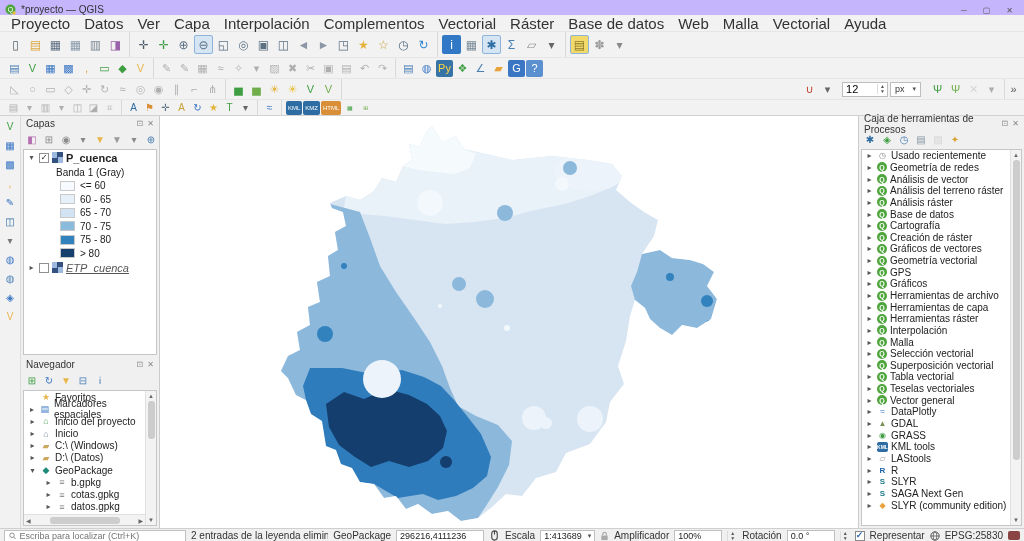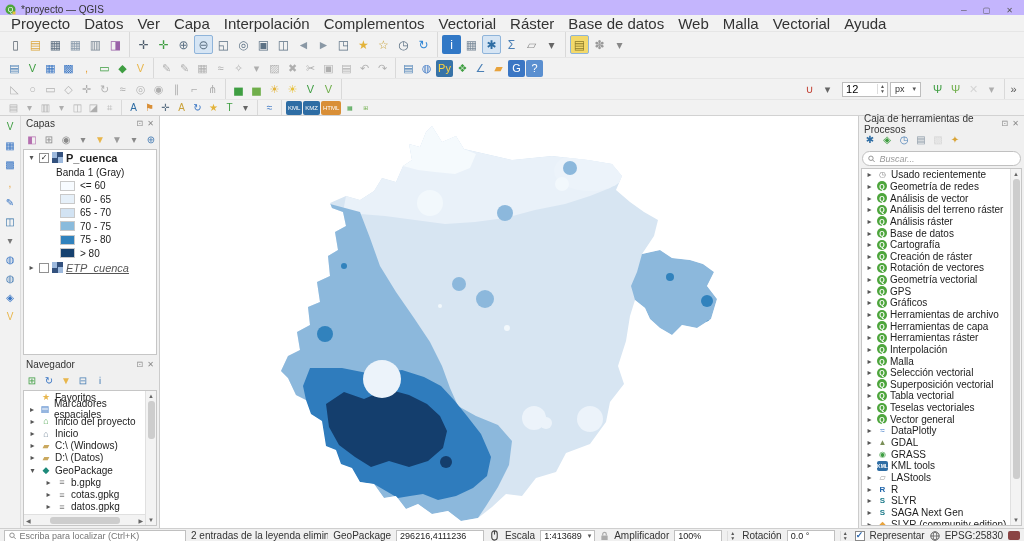--- a/index.html
+++ b/index.html
@@ -511,27 +511,20 @@
     </div>
     <div class="dock-tb">
 
     <span class="tbtn" style="color: rgb(46, 109, 164);">✱</span>
         <span class="tbtn" style="color: rgb(63, 158, 66);">◈</span>
         <span class="tbtn" style="color: rgb(74, 127, 181);">◷</span>
         <span class="tbtn" style="color: rgb(138, 152, 165);">▤</span>
         <span class="tbtn" data-dis="true" style="color: rgb(153, 153, 153);">▧</span>
         <span class="tbtn" style="color: rgb(217, 164, 55);">✦</span>
       </div>
-    <div class="searchbox">
-      <svg width="8" height="8" viewBox="0 0 10 10">
-          <circle cx="4" cy="4" r="3" fill="none" stroke="#888" stroke-width="1.2"></circle>
-          <line x1="6.3" y1="6.3" x2="9" y2="9" stroke="#888" stroke-width="1.2"></line>
-        </svg>
-      <input placeholder="Buscar..." style="">
-    </div>
     <div class="tree">
       <div style="margin-right:11px">
 
           <div class="titem">
             <span class="arrow">▸</span>
             <span class="ti" data-ic="clock">◷</span>
             <span>Usado recientemente</span>
           </div>
 
           <div class="titem">
@@ -572,21 +565,21 @@
 
           <div class="titem">
             <span class="arrow">▸</span>
             <span class="ti" data-ic="q">Q</span>
             <span>Creación de ráster</span>
           </div>
 
           <div class="titem">
             <span class="arrow">▸</span>
             <span class="ti" data-ic="q">Q</span>
-            <span>Rotación de vectores</span>
+            <span>Gráficos de vectores</span>
           </div>
 
           <div class="titem">
             <span class="arrow">▸</span>
             <span class="ti" data-ic="q">Q</span>
             <span>Geometría vectorial</span>
           </div>
 
           <div class="titem">
             <span class="arrow">▸</span>

